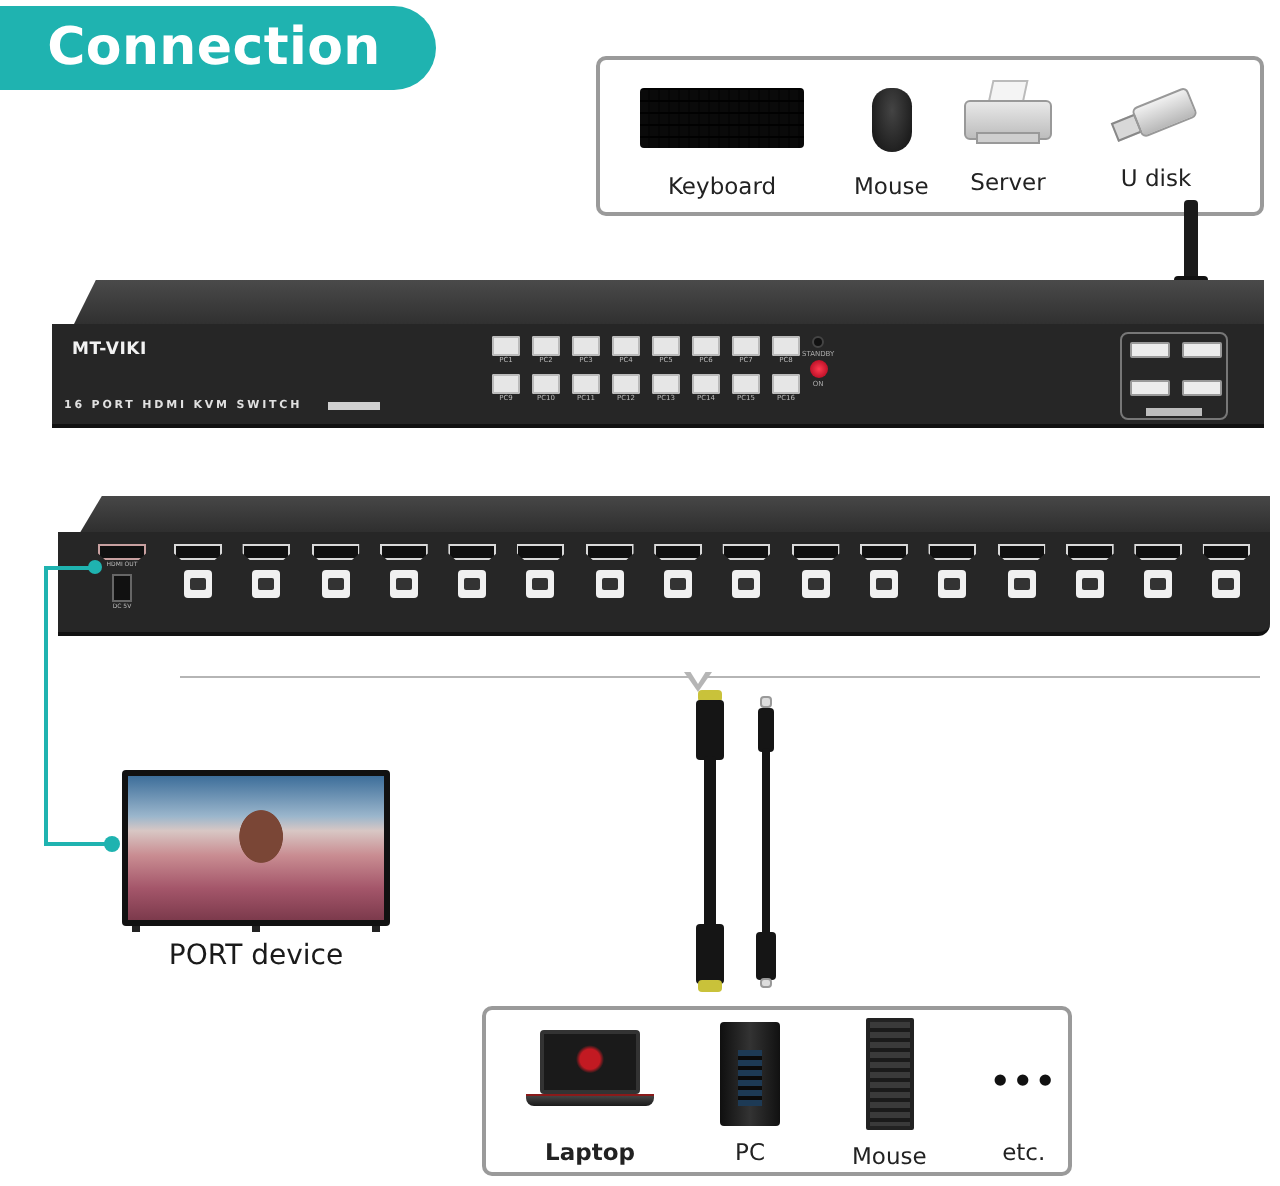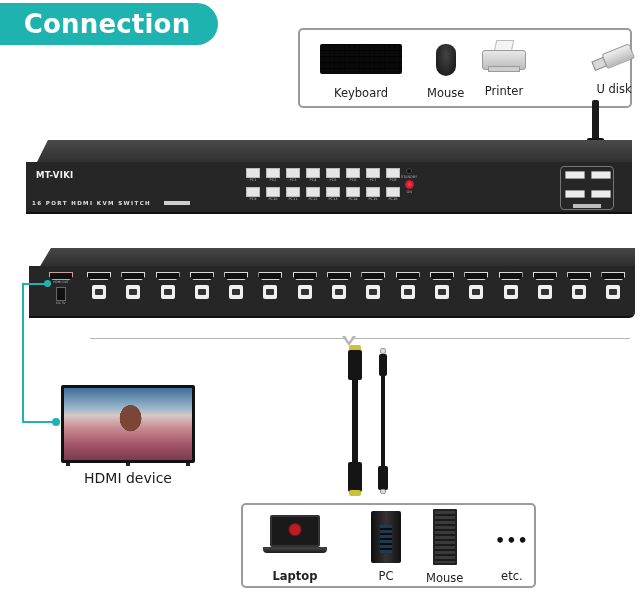--- a/index.html
+++ b/index.html
@@ -121,23 +121,23 @@
   <div class="item" style="left:127px; top:14px;">
     <div class="mouse"></div>
     <div class="label" style="margin-top:10px;">Mouse</div>
   </div>
   <div class="item" style="left:180px; top:10px;">
     <div class="printer">
       <div class="paper"></div>
         <div class="body"></div>
         <div class="tray"></div>
     </div>
-    <div class="label" style="margin-top:10px;">Printer</div>
-  </div>
-  <div class="item" style="left:256px; top:12px;margin-left:36px;">
+    <div class="label" style="margin-top:10px;">Server</div>
+  </div>
+  <div class="item" style="left:256px; top:12px;">
     <div class="udisk">
         <div class="c"></div>
         <div class="b"></div>
       </div>
     <div class="label" style="margin-top:12px;">U disk</div>
   </div>
 </div>
 
 <div class="cable-top"></div>
 <div class="cable-plug"></div>
@@ -335,21 +335,21 @@
 <div class="teal-dot"></div>
 
 <div class="tv">
     <div class="screen"></div>
   </div>
 <div class="tv-stand">
     <span></span>
     <span></span>
     <span></span>
   </div>
-<div class="hdmi-label">HDMI device</div>
+<div class="hdmi-label">PORT device</div>
 
 <div>
   <div class="cable" style="left:349px; top:345px; width:12px; height:6px; background:#c9c23a;"></div>
   <div class="cable" style="left:348px; top:350px; width:14px; height:30px;"></div>
   <div class="cable" style="left:352px; top:378px; width:6px; height:86px;"></div>
   <div class="cable" style="left:348px; top:462px; width:14px; height:30px;"></div>
   <div class="cable" style="left:349px; top:490px; width:12px; height:6px; background:#c9c23a;"></div>
 </div>
 <div>
   <div class="cable" style="left:380px; top:348px; width:6px; height:6px; background:#ddd; border:1px solid #999;"></div>
@@ -360,21 +360,21 @@
 </div>
 
 <div class="box device-box">
   <div class="item" style="left:20px; top:10px;">
     <div class="laptop">
         <div class="scr"></div>
         <div class="base"></div>
       </div>
     <div class="label" style="margin-top:14px;font-weight:bold;">Laptop</div>
   </div>
-  <div class="item" style="left:128px; top:6px;">
+  <div class="item" style="left:117px; top:6px;">
     <div class="pc-tower"></div>
     <div class="label" style="margin-top:6px;">PC</div>
   </div>
   <div class="item" style="left:183px; top:4px;">
     <div class="server"></div>
     <div class="label" style="margin-top:6px;">Mouse</div>
   </div>
   <div class="item" style="left:252px; top:10px;">
     <div class="dots">•••</div>
     <div class="label" style="margin-top:4px;">etc.</div>

